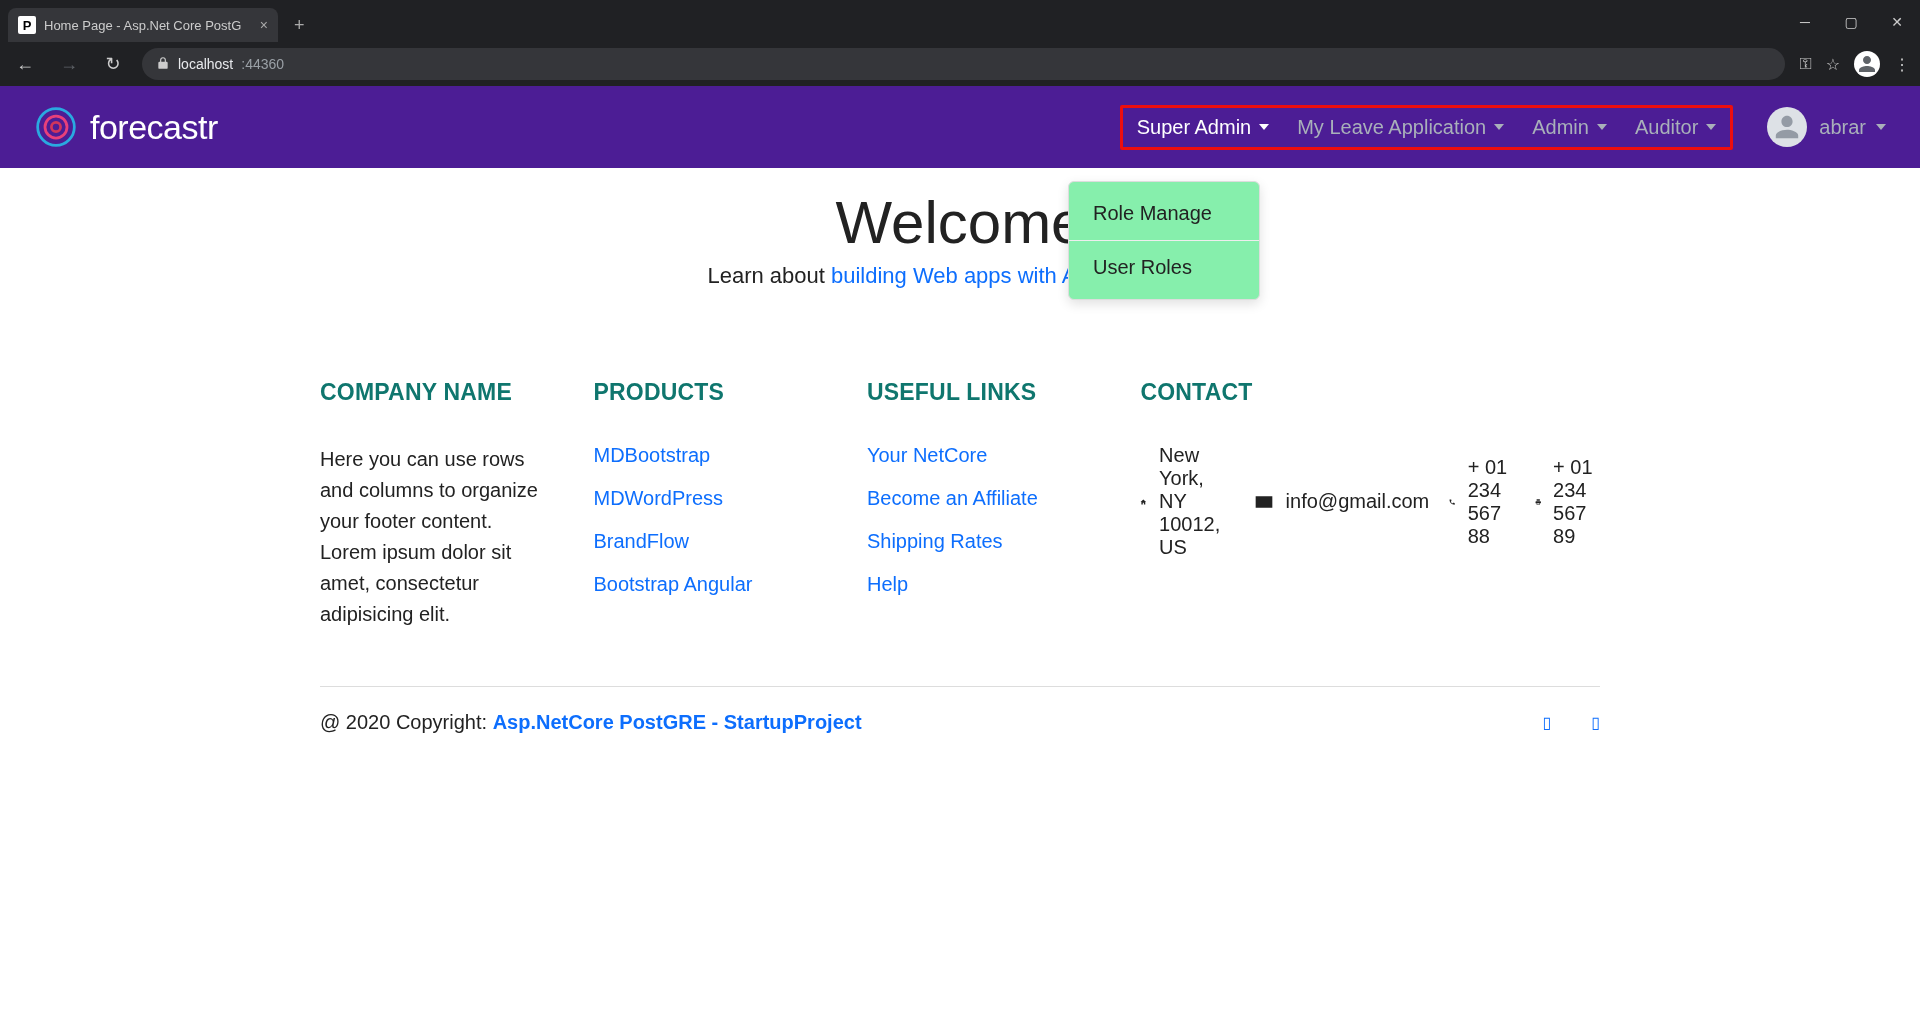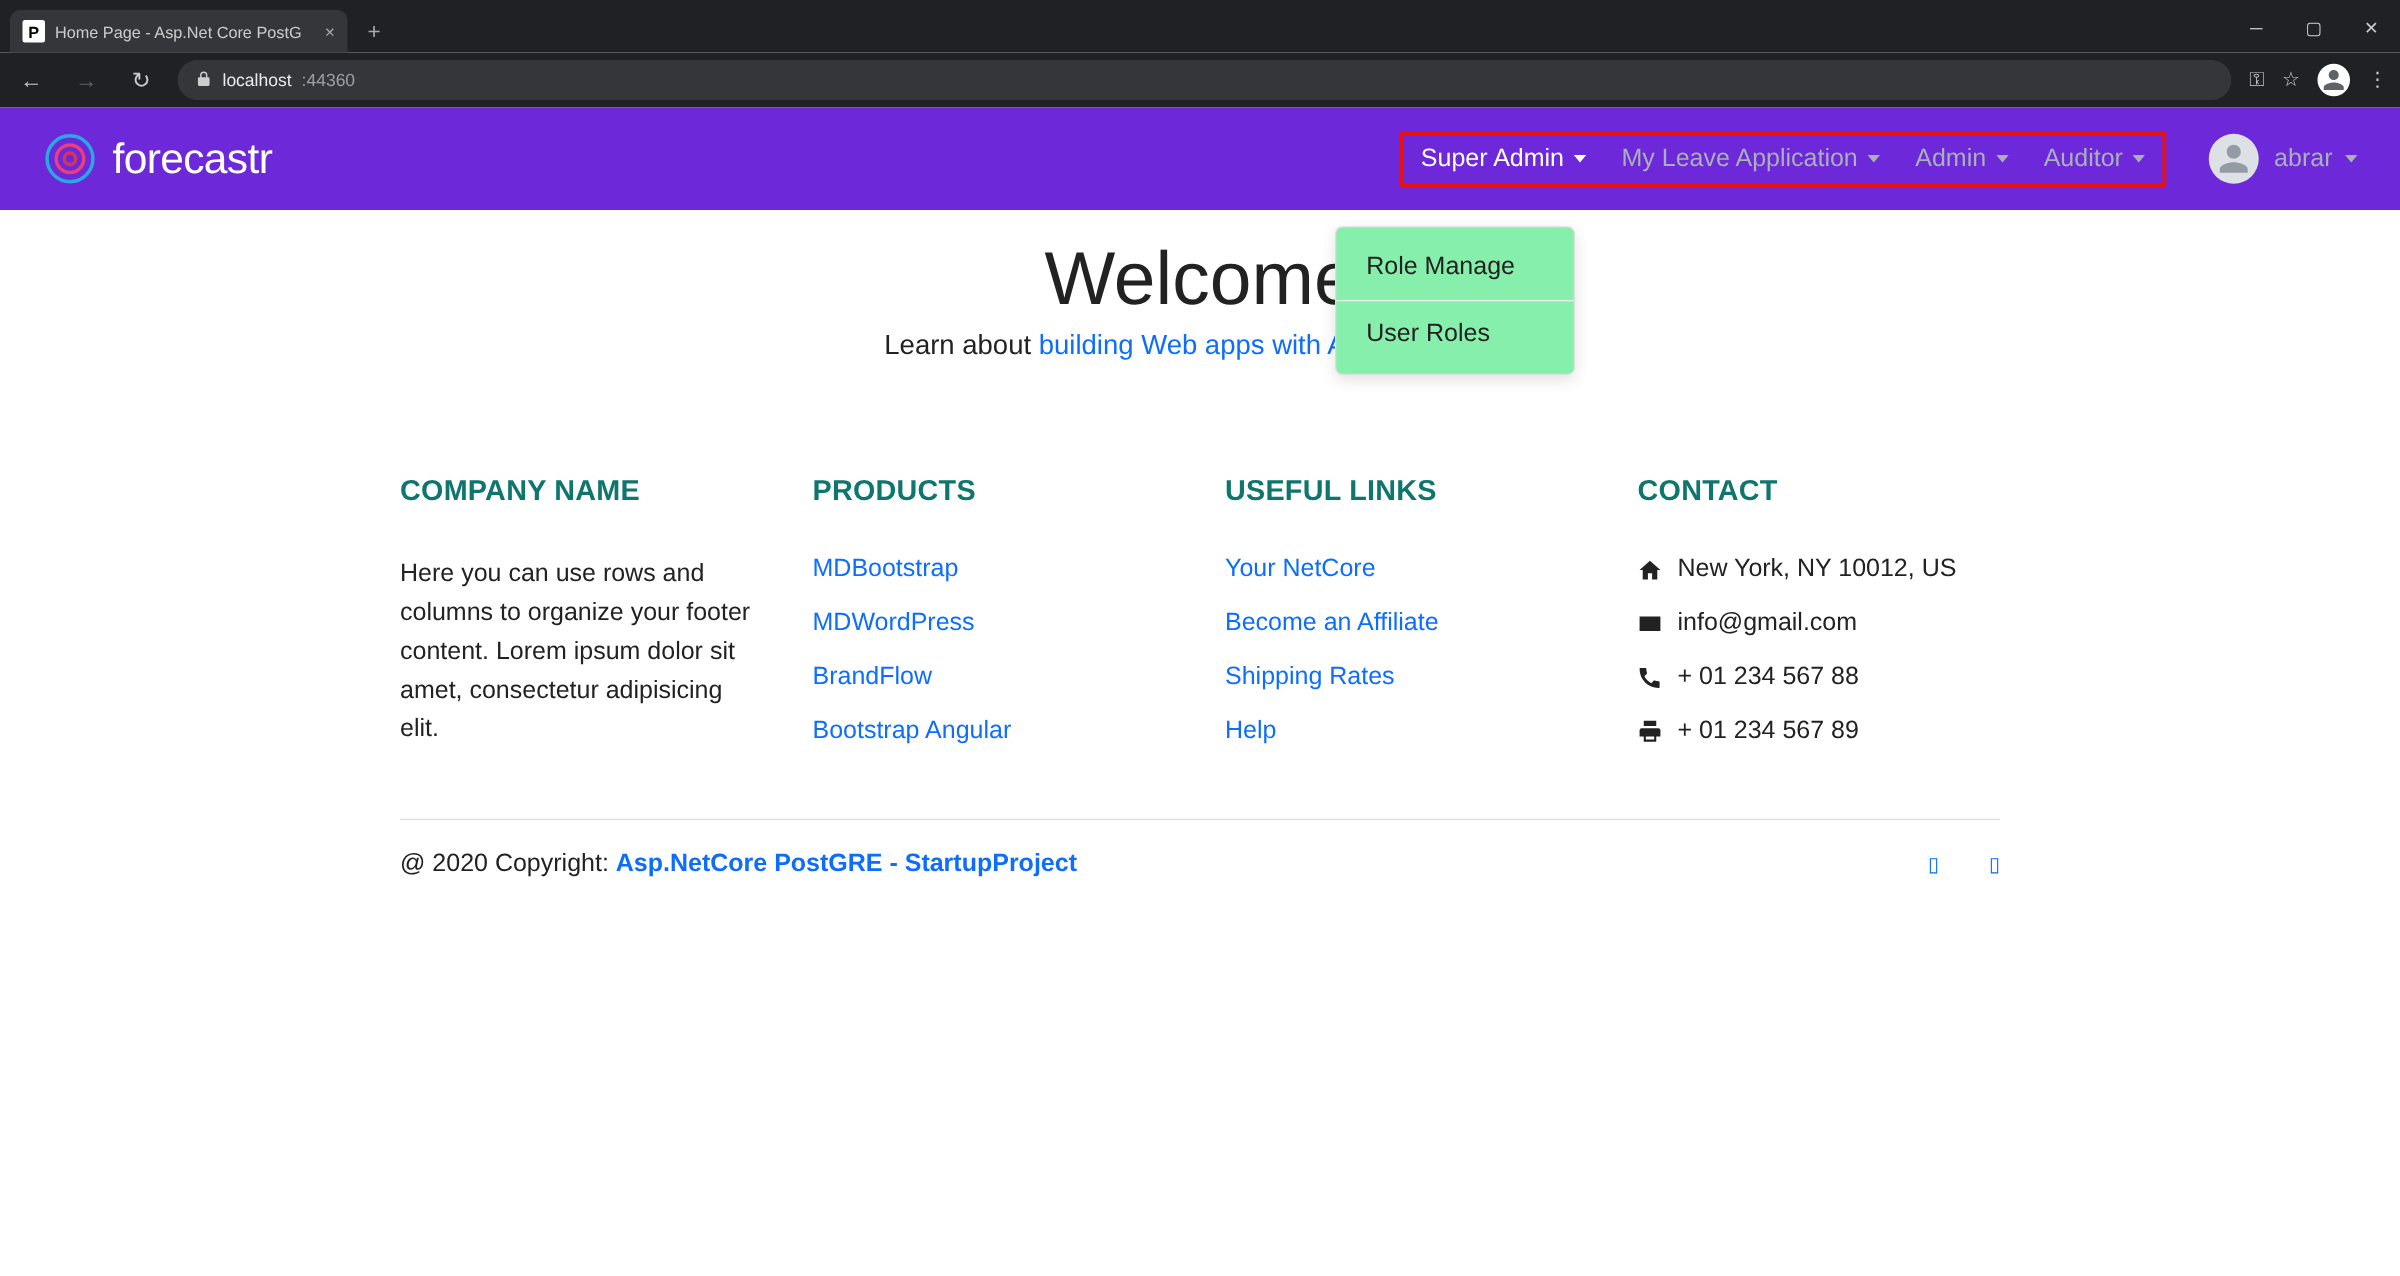--- a/index.html
+++ b/index.html
@@ -41,21 +41,21 @@
   .toolbar-right { display:flex; align-items:center; gap:14px; color:#ccc;}
   .toolbar-right div { font-size:16px;}
   .user-avatar-btn {
     width:26px; height:26px; background:#fff; border-radius:50%;
     display:flex; align-items:center; justify-content:center;
   }
   .user-avatar-btn svg { width:20px; height:20px; fill:#5f6368;}
 
   
   .app-navbar {
-    background:#6d28d9; height:82px; display:flex; align-items:center;
+    background:#4c1d95; height:82px; display:flex; align-items:center;
     padding:0 34px; gap:20px;
   }
   .brand { display:flex; align-items:center; gap:12px; }
   .brand-icon { width:44px; height:44px;}
   .brand-text { color:#fff; font-size:34px; font-weight:400; letter-spacing:-0.5px;}
   .nav-spacer { flex:1; }
   .nav-items {
     display:flex; align-items:center; gap:28px;
     border:3px solid #ed0e0e; padding:8px 14px; border-radius:2px;
   }
@@ -96,21 +96,21 @@
 
   
   .footer-grid {
     display:flex; gap:40px; margin-top:90px; padding:0 0px;
   }
   .fcol { flex:1; }
   .fcol h3 { font-size:23px; font-weight:700; color:#0f766e; margin-bottom:38px; letter-spacing:0.2px;}
   .fcol p.desc { font-size:20px; color:#222; line-height:1.55;}
   .fcol .link-list { display:flex; flex-direction:column; gap:20px;}
   .fcol .link-list a { color:#0d6efd; text-decoration:none; font-size:20px;}
-  .contact-list { display:flex; flex-direction:column; gap:20px; font-size:20px; color:#222;}
+  .contact-list { display:flex; flex-direction:row; gap:20px; font-size:20px; color:#222;}
   .contact-row { display:flex; align-items:center; gap:12px;}
   .contact-row svg { width:20px; height:20px; fill:#222;}
 
   hr.footer-divider { border:none; border-top:1px solid #ddd; margin:56px 0 24px;}
   .footer-bar {
     display:flex; justify-content:space-between; align-items:center;
     font-size:20px; color:#222; padding-bottom:40px;
   }
   .footer-bar a { color:#0d6efd; font-weight:700; text-decoration:none;}
   .footer-icons { display:flex; gap:40px; color:#0d6efd; font-size:16px;}

